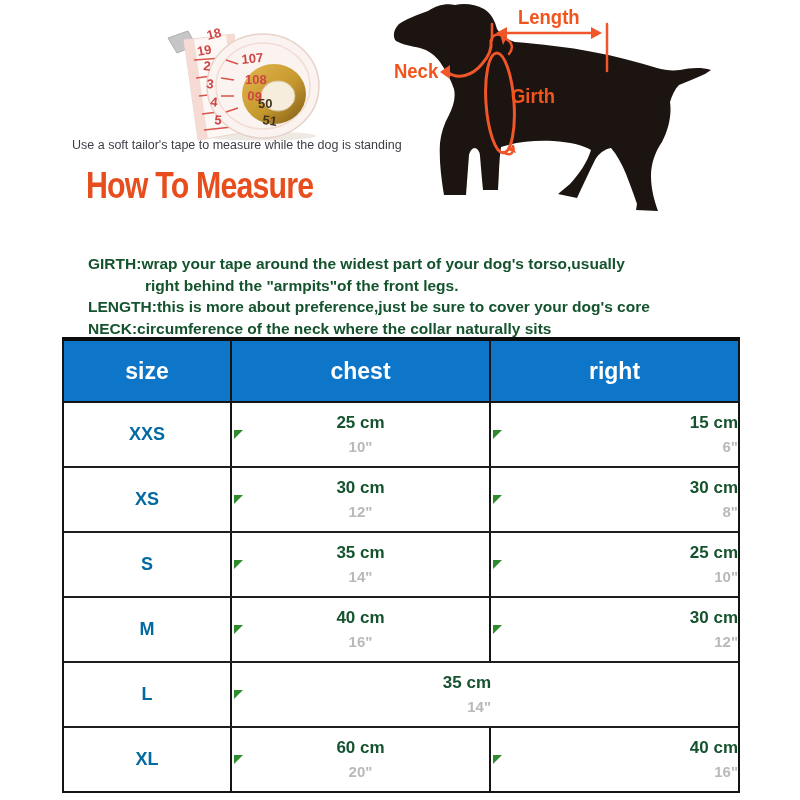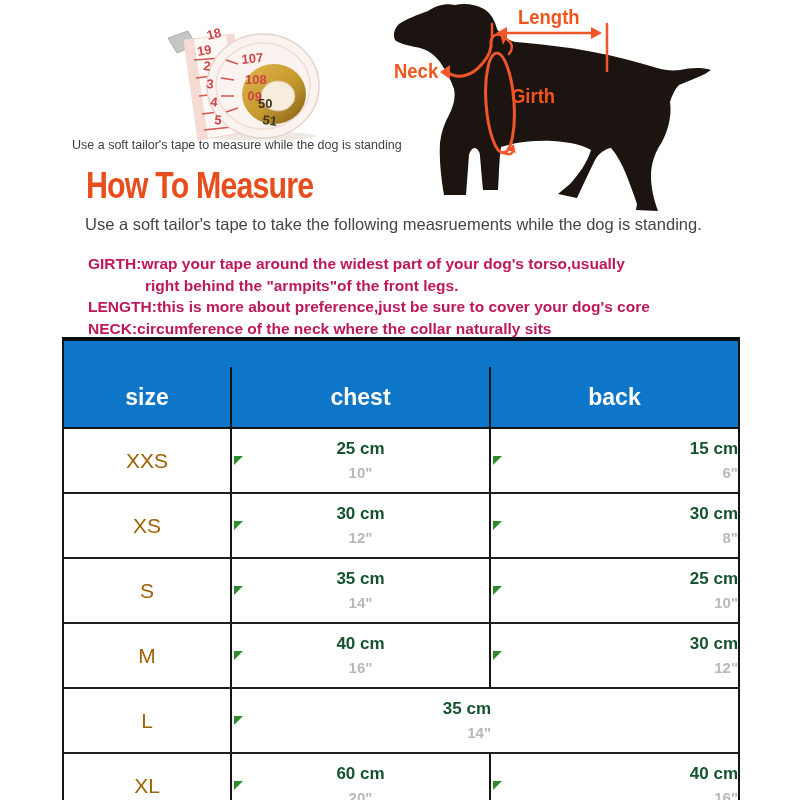--- a/index.html
+++ b/index.html
@@ -8,45 +8,45 @@
   
   #tape-svg{position:absolute;left:140px;top:24px;width:190px;height:120px;}
   .tape-num{font-family:"Liberation Sans",sans-serif;font-weight:bold;font-size:13px;fill:#cf4545;}
   .tape-num-dark{fill:#41331d;}
   .tape-caption{position:absolute;left:72px;top:138px;width:306px;text-align:center;
         font-size:12.5px;color:#3d3d46;white-space:nowrap;}
   
   .headline{position:absolute;left:86px;top:165px;font-size:37px;font-weight:bold;color:#e84e1d;
         transform:scaleX(0.82);transform-origin:0 50%;letter-spacing:-1px;white-space:nowrap;}
   .intro{position:absolute;left:85px;top:215px;font-size:16.5px;color:#454545;white-space:nowrap;}
-  .defs{position:absolute;left:88px;top:253px;font-size:15.5px;font-weight:bold;color:#be185d;
+  .defs{position:absolute;left:88px;top:253px;font-size:15.5px;font-weight:bold;color:#14532d;
         line-height:21.5px;}
   .def-line{white-space:nowrap;}
   .def-line.indent{padding-left:57px;}
   
   #dog-svg{position:absolute;left:388px;top:0;width:340px;height:232px;}
   .dog-label{position:absolute;font-size:21px;font-weight:bold;color:#f2541d;
         transform:scaleX(0.88);transform-origin:0 50%;white-space:nowrap;}
   #label-length{left:518px;top:5px;}
   #label-neck{left:394px;top:59px;}
   #label-girth{left:511px;top:84px;}
   
   .size-table{position:absolute;left:62px;top:337px;width:674px;
         border:2px solid #141414;border-top:4px solid #0d0d0d;background:#fff;}
   .t-header{display:grid;grid-template-columns:168px 259px 1fr;background:#0e76c8;
         border-bottom:2px solid #141414;}
   .th{height:60px;display:flex;align-items:center;justify-content:center;color:#ffffff;
-        font-size:23px;font-weight:bold;border-right:2px solid #141414;margin-top:26px;}
+        font-size:23px;font-weight:bold;border-right:2px solid #141414;}
   .th:last-child{border-right:none;}
   .t-row{display:grid;grid-template-columns:168px 259px 1fr;border-bottom:2px solid #1f1f1f;}
   .t-row:last-child{border-bottom:none;}
   .cell{height:63px;position:relative;display:flex;flex-direction:column;align-items:center;
         justify-content:center;border-right:2px solid #141414;background:#fff;}
   .cell:last-child{border-right:none;align-items:flex-end;}
-  .size-cell{font-size:21px;font-weight:normal;color:#a16207;}
+  .size-cell{font-size:18px;font-weight:bold;color:#0369a1;}
   .cm{font-size:17px;font-weight:bold;color:#14532d;line-height:1.1;}
   .inch{font-size:15px;font-weight:bold;color:#b9b9b9;line-height:1.1;margin-top:6px;}
   .marker{position:absolute;left:2px;top:50%;margin-top:-5px;width:0;height:0;
         border-top:9px solid #2e8b2e;border-right:9px solid transparent;}
 </style>
 </head>
 <body>
 
 <div id="page">
 
@@ -128,33 +128,32 @@
       <polygon points="440,72 450,65 450,79"></polygon>
       <polygon points="506,39 500,34 503,45"></polygon>
       <polygon points="513,146 516,153 507,150"></polygon>
     </g>
   </svg>
   <div class="dog-label" id="label-length">Length</div>
   <div class="dog-label" id="label-neck">Neck</div>
   <div class="dog-label" id="label-girth">Girth</div>
 
   <div class="headline">How To Measure</div>
-  <div class="intro">Use a soft tailor's tape to take the following measruements while the dog is standing.</div>
   <div class="defs">
     <div class="def-line">GIRTH:wrap your tape around the widest part of your dog's torso,usually</div>
     <div class="def-line indent">right behind the "armpits"of the front legs.</div>
     <div class="def-line">LENGTH:this is more about preference,just be sure to cover your dog's core</div>
     <div class="def-line">NECK:circumference of the neck where the collar naturally sits</div>
   </div>
 
   <div class="size-table">
     <div class="t-header">
       <div class="th">size</div>
       <div class="th">chest</div>
-      <div class="th">back</div>
+      <div class="th">right</div>
     </div>
 
     <div class="t-row">
       <div class="cell size-cell">XXS</div>
       <div class="cell">
           <span class="marker"></span>
         <span class="cm">25 cm</span>
         <span class="inch">10"</span>
         </div>
       <div class="cell">

